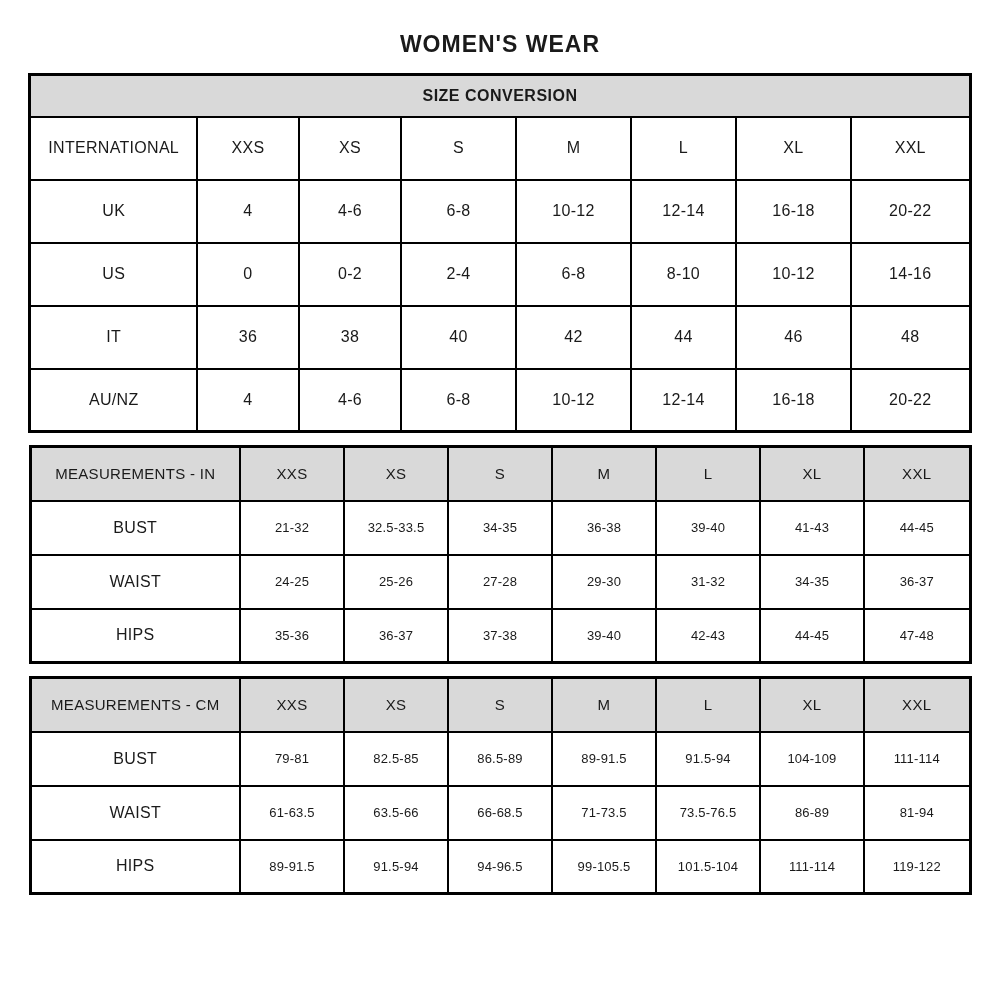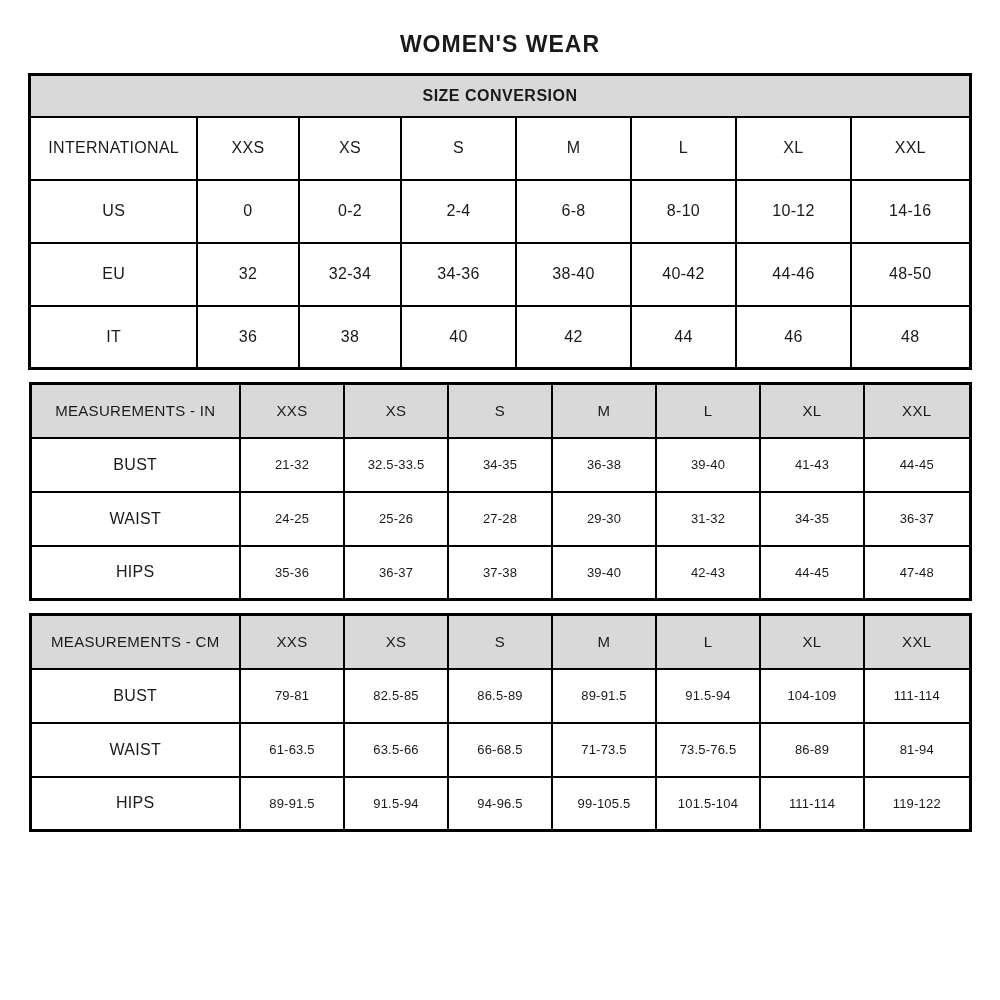--- a/index.html
+++ b/index.html
@@ -73,48 +73,58 @@
         <td>INTERNATIONAL</td>
         <td>XXS</td>
         <td>XS</td>
         <td>S</td>
         <td>M</td>
         <td>L</td>
         <td>XL</td>
         <td>XXL</td>
       </tr>
       <tr>
+        <td>UK</td>
+        <td>4</td>
+        <td>4-6</td>
+        <td>6-8</td>
+        <td>10-12</td>
+        <td>12-14</td>
+        <td>16-18</td>
+        <td>20-22</td>
+      </tr>
+      <tr>
         <td>US</td>
         <td>0</td>
         <td>0-2</td>
         <td>2-4</td>
         <td>6-8</td>
         <td>8-10</td>
         <td>10-12</td>
         <td>14-16</td>
       </tr>
       <tr>
-        <td>EU</td>
-        <td>32</td>
-        <td>32-34</td>
-        <td>34-36</td>
-        <td>38-40</td>
-        <td>40-42</td>
-        <td>44-46</td>
-        <td>48-50</td>
-      </tr>
-      <tr>
         <td>IT</td>
         <td>36</td>
         <td>38</td>
         <td>40</td>
         <td>42</td>
         <td>44</td>
         <td>46</td>
         <td>48</td>
+      </tr>
+      <tr>
+        <td>AU/NZ</td>
+        <td>4</td>
+        <td>4-6</td>
+        <td>6-8</td>
+        <td>10-12</td>
+        <td>12-14</td>
+        <td>16-18</td>
+        <td>20-22</td>
       </tr>
     </tbody>
   </table>
 
   <table class="t2">
     <colgroup>
       <col style="width:210px">
         <col style="width:104px">
         <col style="width:104px">
         <col style="width:104px">

